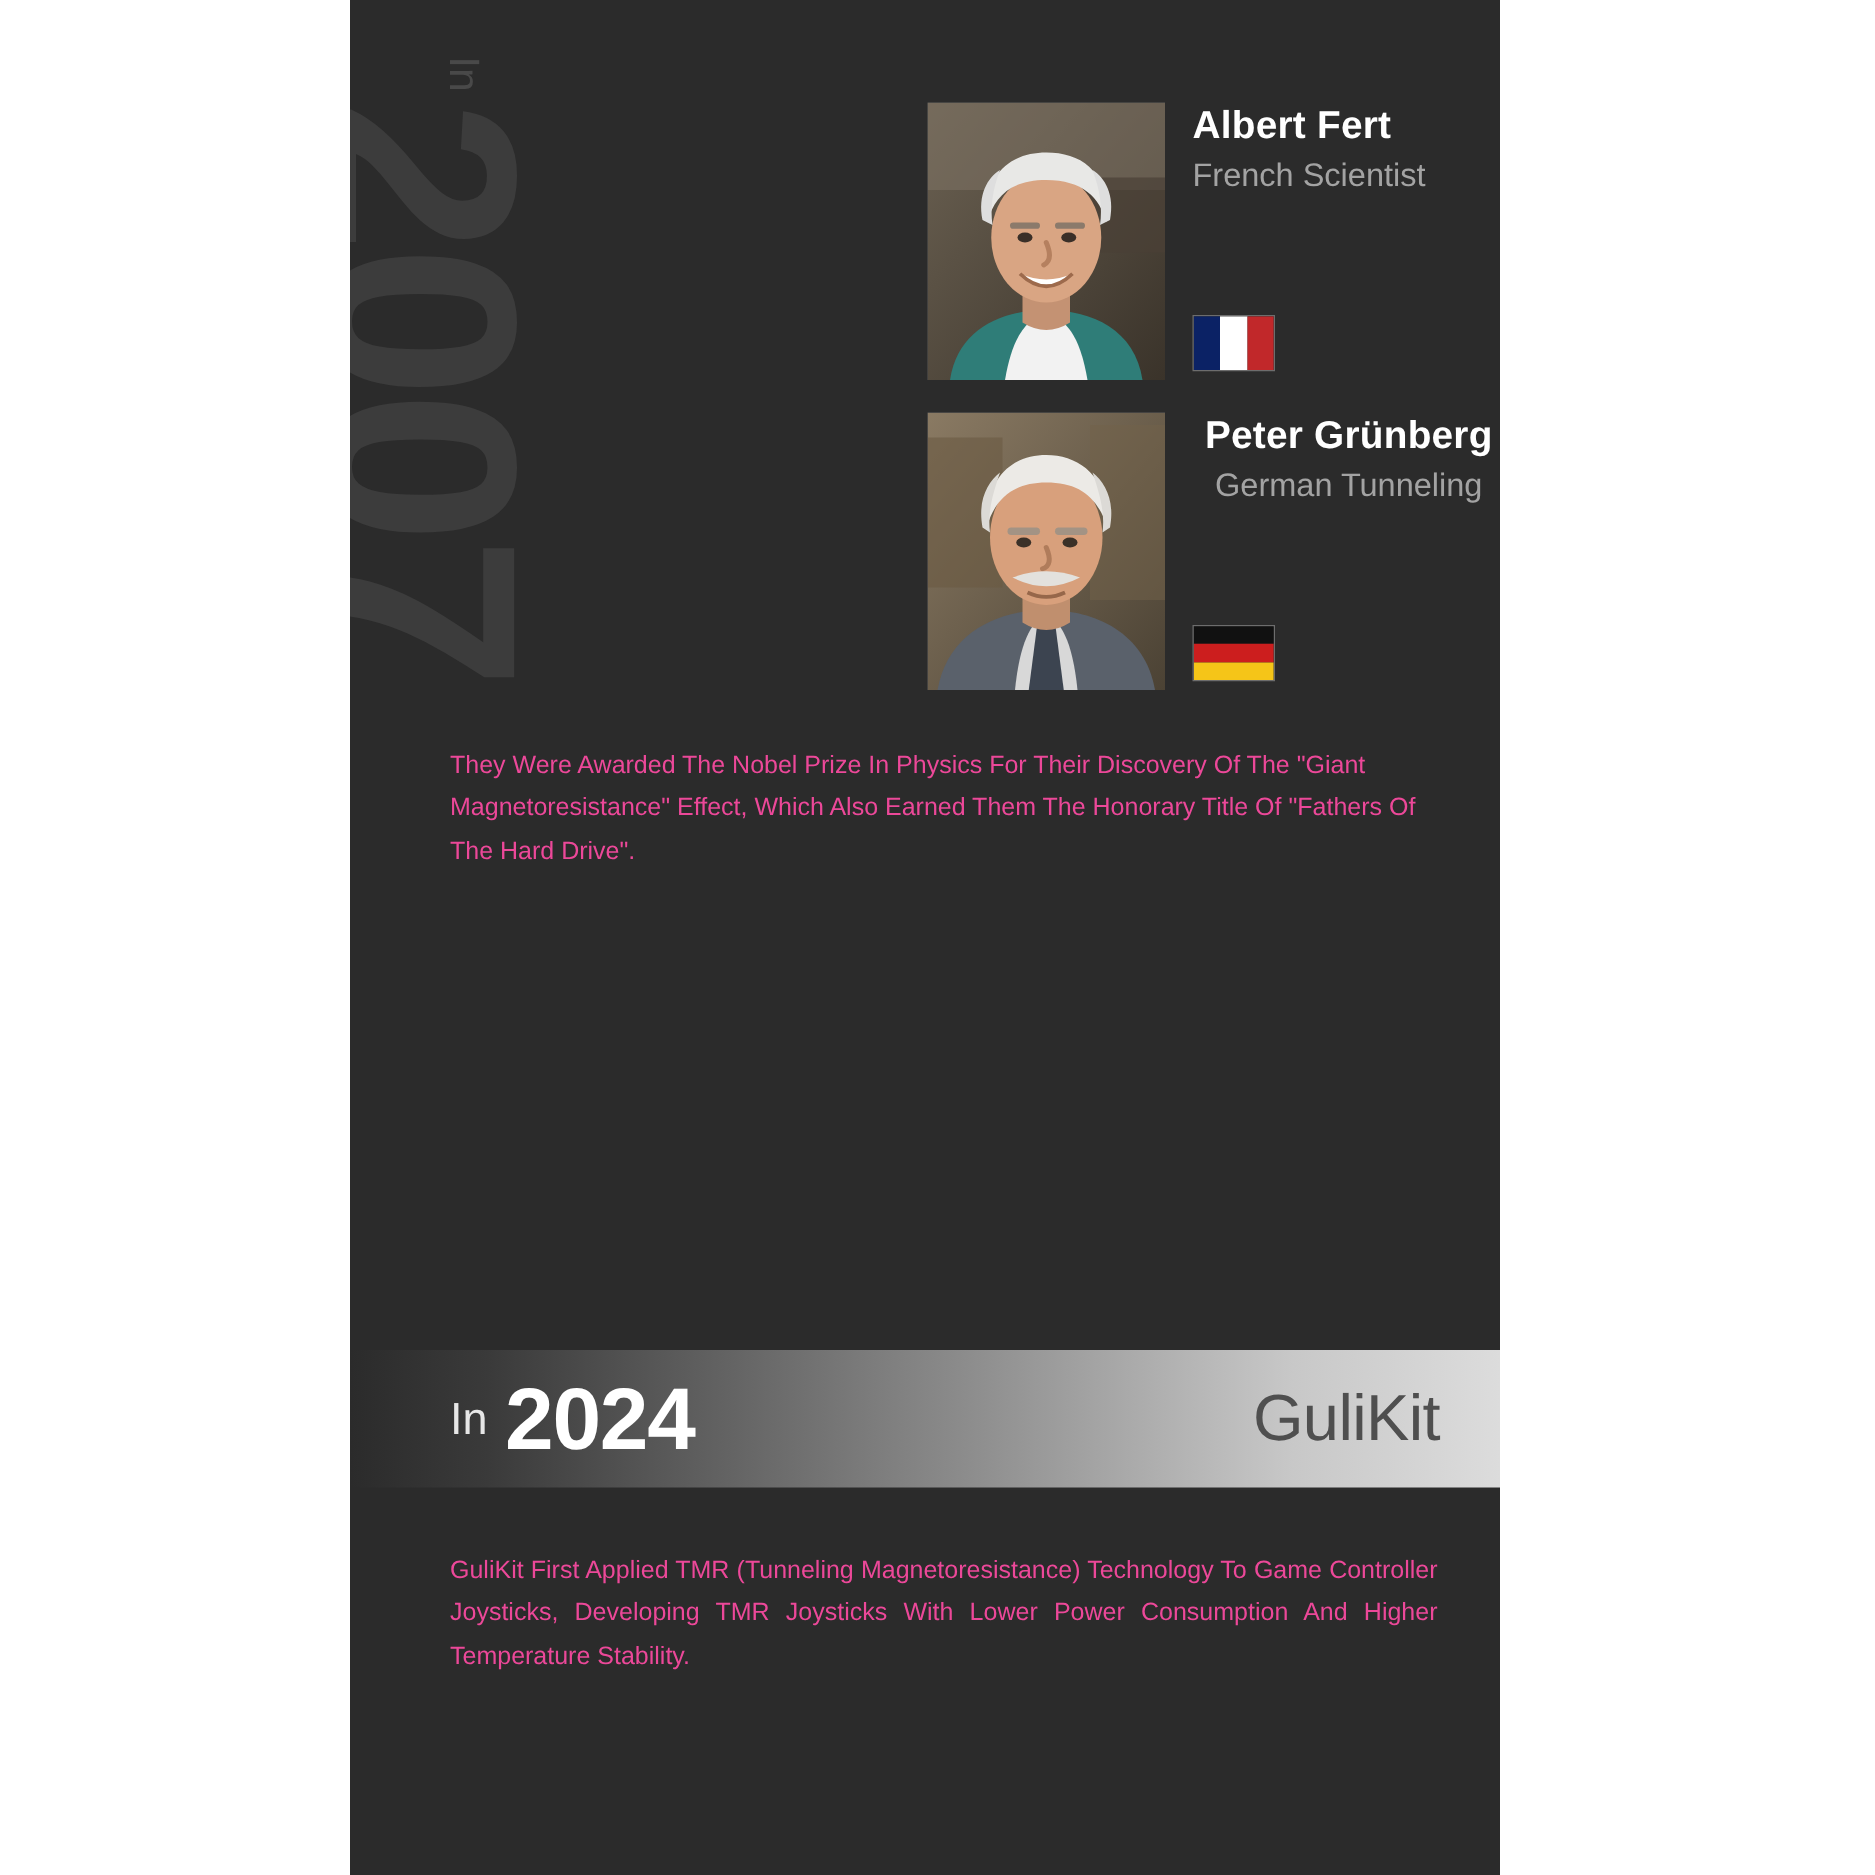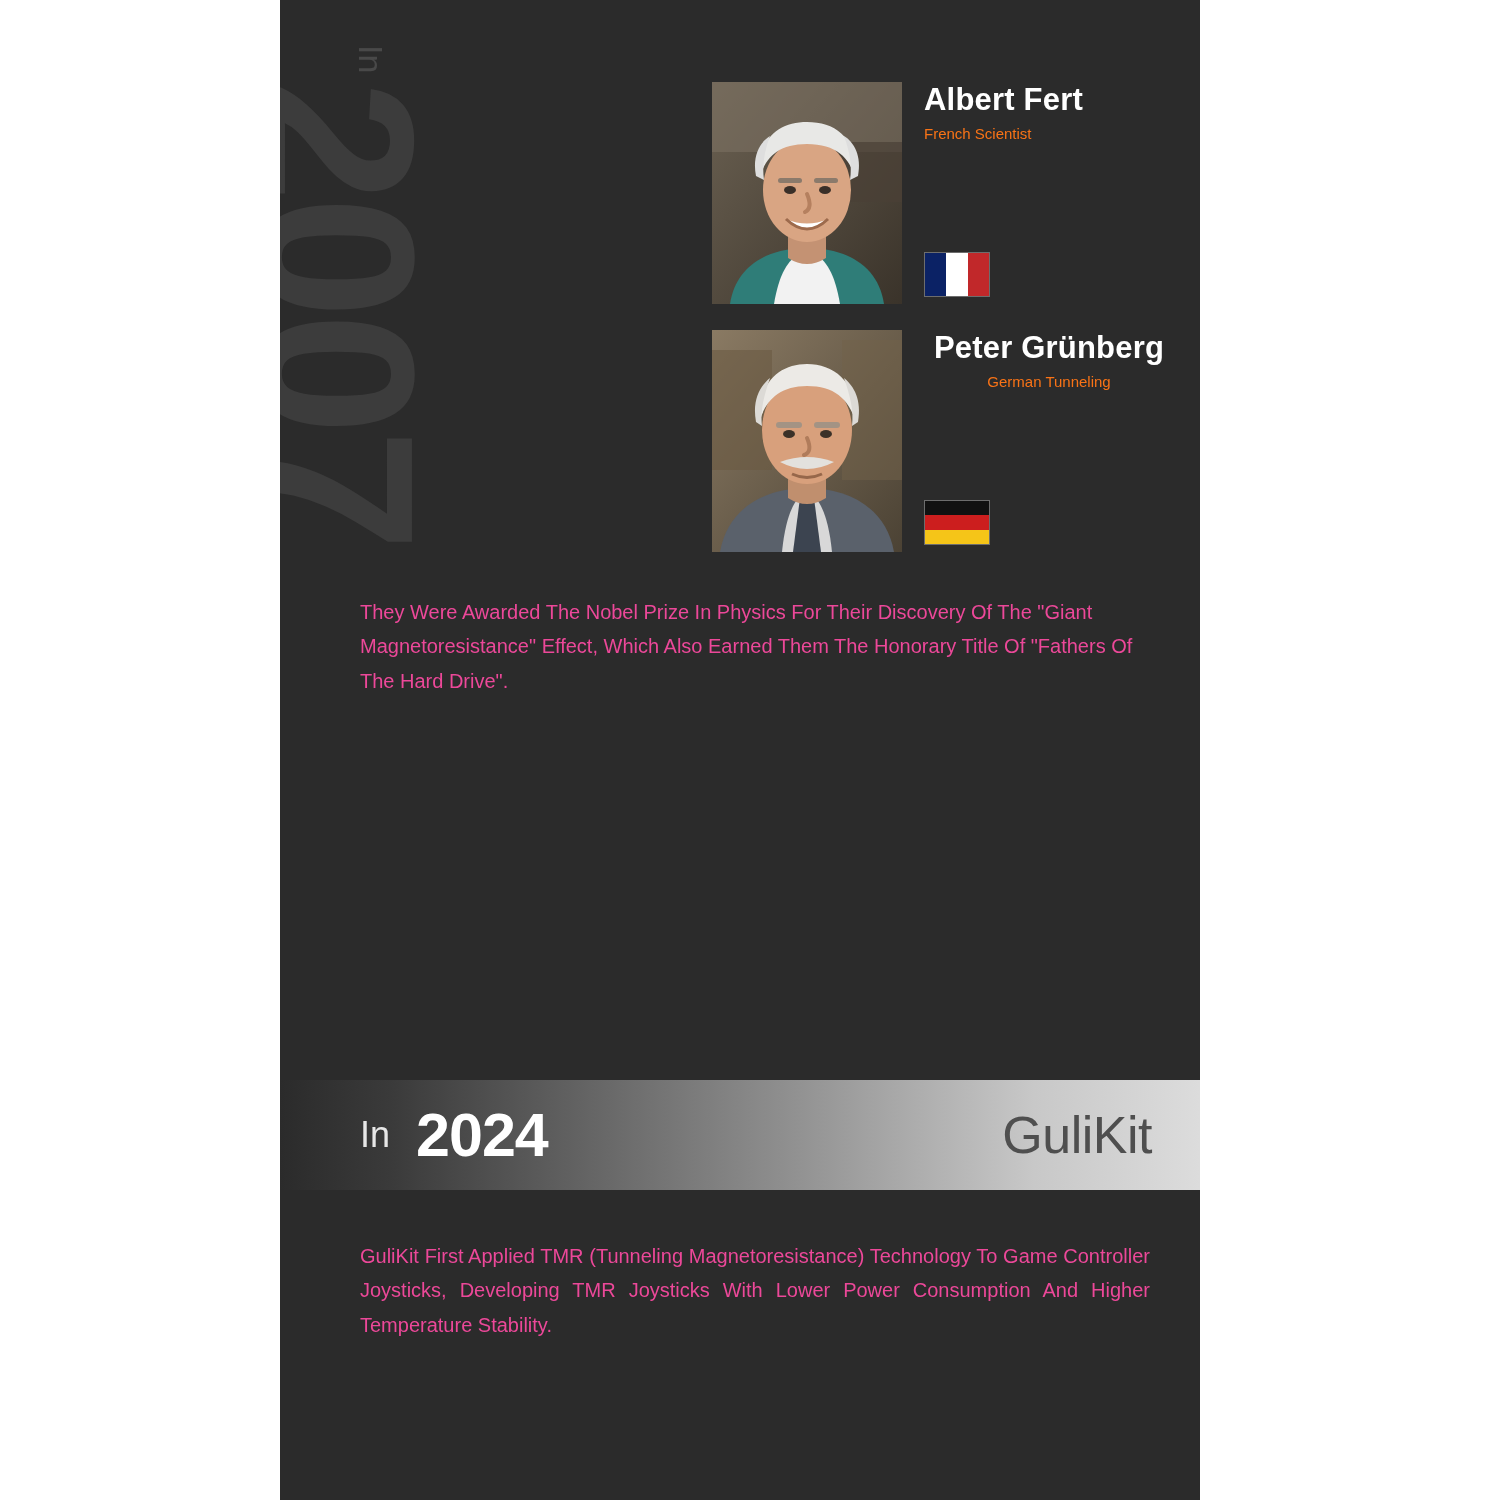--- a/index.html
+++ b/index.html
@@ -49,21 +49,21 @@
     letter-spacing: -6px;
     transform: rotate(90deg);
     transform-origin: left top;
     white-space: nowrap;
     font-family: "Liberation Sans", sans-serif;
   }
 
   
   .scientists {
     position: absolute;
-    left: 432px; top: 82px;
+    left: 462px; top: 82px;
     width: 446px;
   }
   .sci-row {
     position: relative;
     height: 248px;
   }
   .sci-row + .sci-row { margin-top: 0px; text-align: center; }
 
   .portrait {
     position: absolute;
@@ -82,22 +82,22 @@
   .sci-name {
     font-size: 31px;
     font-weight: 700;
     color: #ffffff;
     letter-spacing: 0.2px;
     white-space: nowrap;
     font-family: "Liberation Sans", sans-serif;
   }
   .sci-role {
     margin-top: 7px;
-    font-size: 15px;
-    color: #f97316;
+    font-size: 26px;
+    color: #a3a3a3;
     font-weight: 400;
     font-family: "Liberation Sans", sans-serif;
   }
   .flag {
     position: absolute;
     left: 212px; top: 170px;
     width: 66px; height: 45px;
     border: 1px solid #6d6d6d;
     overflow: hidden;
     display: flex;
@@ -138,22 +138,22 @@
     align-items: center;
   }
   .banner .in-word {
     margin-left: 80px;
     font-size: 36px;
     color: #e7e7e7;
     font-weight: 400;
     font-family: "Liberation Sans", sans-serif;
   }
   .banner .year {
-    margin-left: 26px;
-    font-size: 61px;
+    margin-left: 14px;
+    font-size: 70px;
     font-weight: 700;
     color: #ffffff;
     letter-spacing: -1px;
     line-height: 1;
     font-family: "Liberation Sans", sans-serif;
   }
   .banner .brand {
     margin-left: auto;
     margin-right: 48px;
     font-size: 52px;

